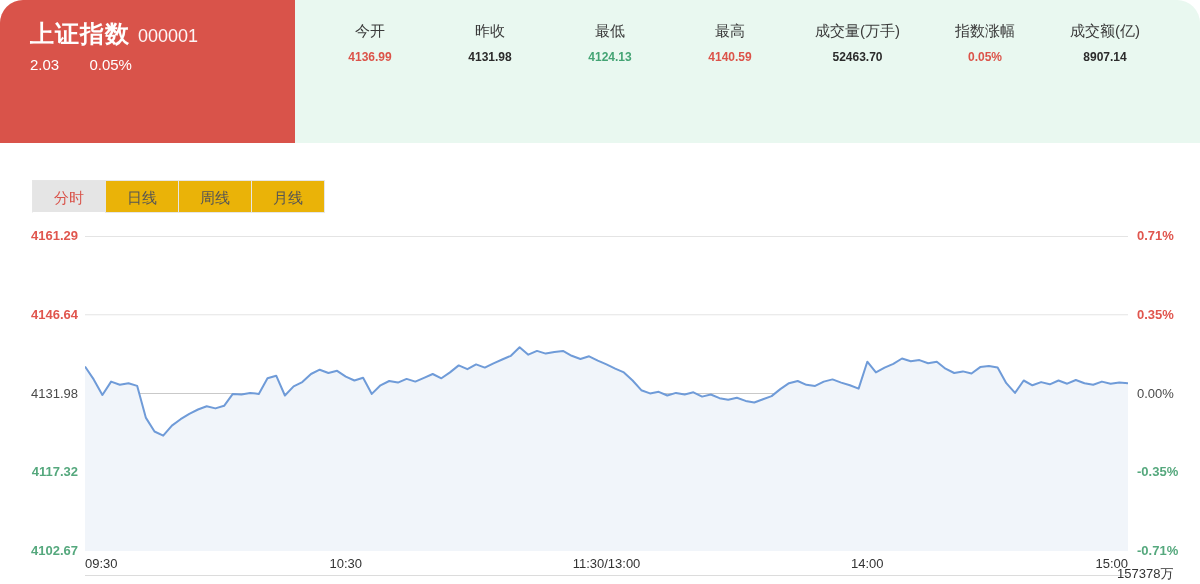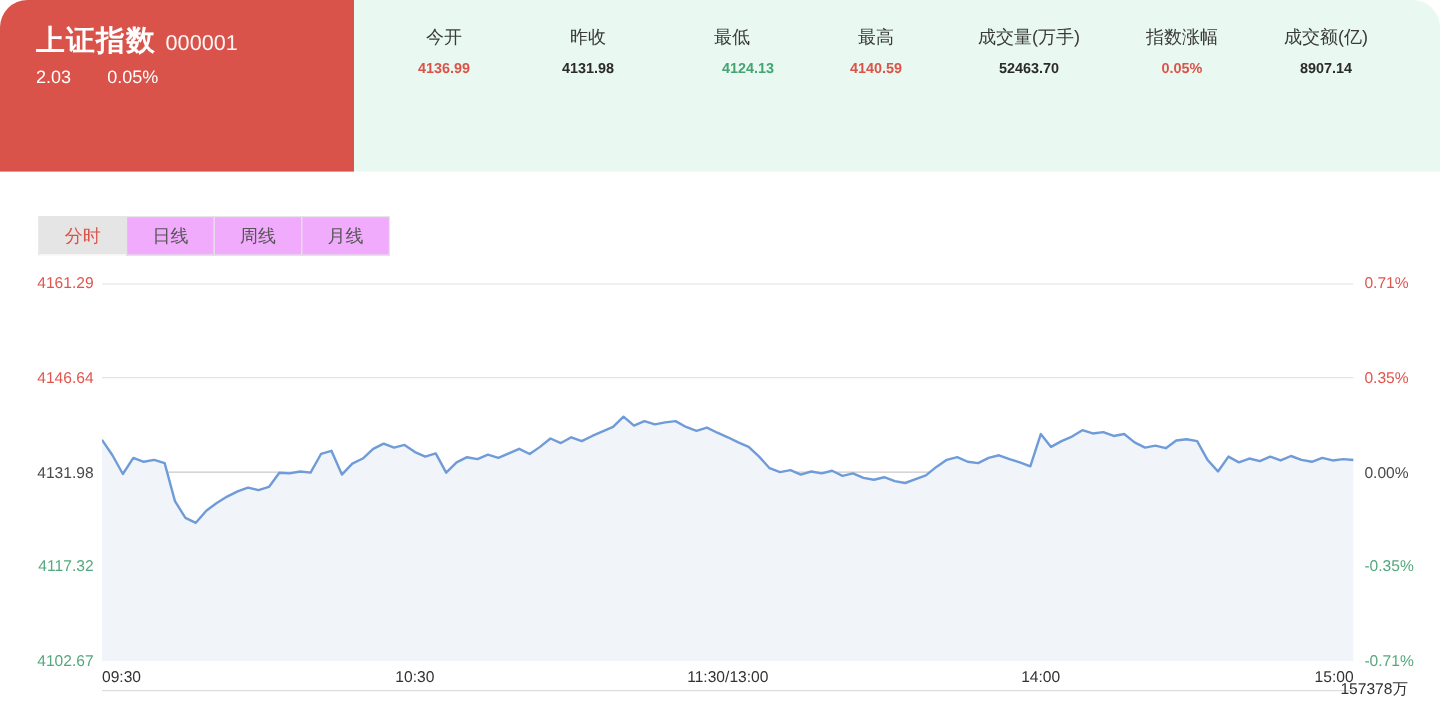--- a/index.html
+++ b/index.html
@@ -19,36 +19,36 @@
   .index-change-pct{margin-left:26px;}
 
   .stats-panel{position:absolute;left:295px;top:0;width:905px;height:143px;
                background:var(--mint-bg);box-sizing:border-box;
                display:flex;justify-content:space-between;padding:22px 60px 0 40px;}
   .stat{text-align:center;min-width:70px;}
   .stat-label{font-size:15px;color:#3a3a3a;}
   .stat-value{margin-top:9px;font-size:12px;font-weight:bold;}
 
   .tone-up{color:var(--value-red);}
-  .tone-down{color:var(--value-green);text-align:right;}
+  .tone-down{color:var(--value-green);}
   .tone-flat{color:#2b2b2b;}
 
   
   .tab-bar{position:absolute;left:32px;top:180px;display:flex;}
   .tab{width:74px;height:33px;line-height:33px;text-align:center;font-size:15px;
-       background:#f0abfc;border:1px solid #e6e6e6;margin-left:-1px;color:#555;
+       background:#eab308;border:1px solid #e6e6e6;margin-left:-1px;color:#555;
        box-sizing:border-box;cursor:pointer;}
   .tab:first-child{margin-left:0;}
   .tab.active{background:#e5e5e5;color:var(--accent-red);border-bottom-color:#fff;}
 
   
   .plot{position:absolute;left:85px;top:236px;width:1043px;height:315px;}
   .ylabels-left{position:absolute;left:0;top:236px;width:78px;height:315px;}
   .ylabels-right{position:absolute;left:1137px;top:236px;width:63px;height:315px;}
-  .ylab{position:absolute;font-size:13px;white-space:nowrap;}
+  .ylab{position:absolute;font-size:13px;white-space:nowrap;font-weight:bold;}
   .ylabels-left .ylab{right:0;text-align:right;}
   .ylabels-right .ylab{left:0;}
   .ylab.tone-flat{color:#4a4a4a;font-weight:normal;}
   .ylab.tone-up{color:var(--label-red);}
   .ylab.tone-down{color:var(--label-green);}
 
   .xlabels{position:absolute;left:85px;top:556px;width:1043px;height:16px;}
   .xlab{position:absolute;font-size:13px;color:#333;white-space:nowrap;}
 
   .vol-topline{position:absolute;left:85px;top:575px;width:1043px;height:1px;background:#dcdcdc;}

